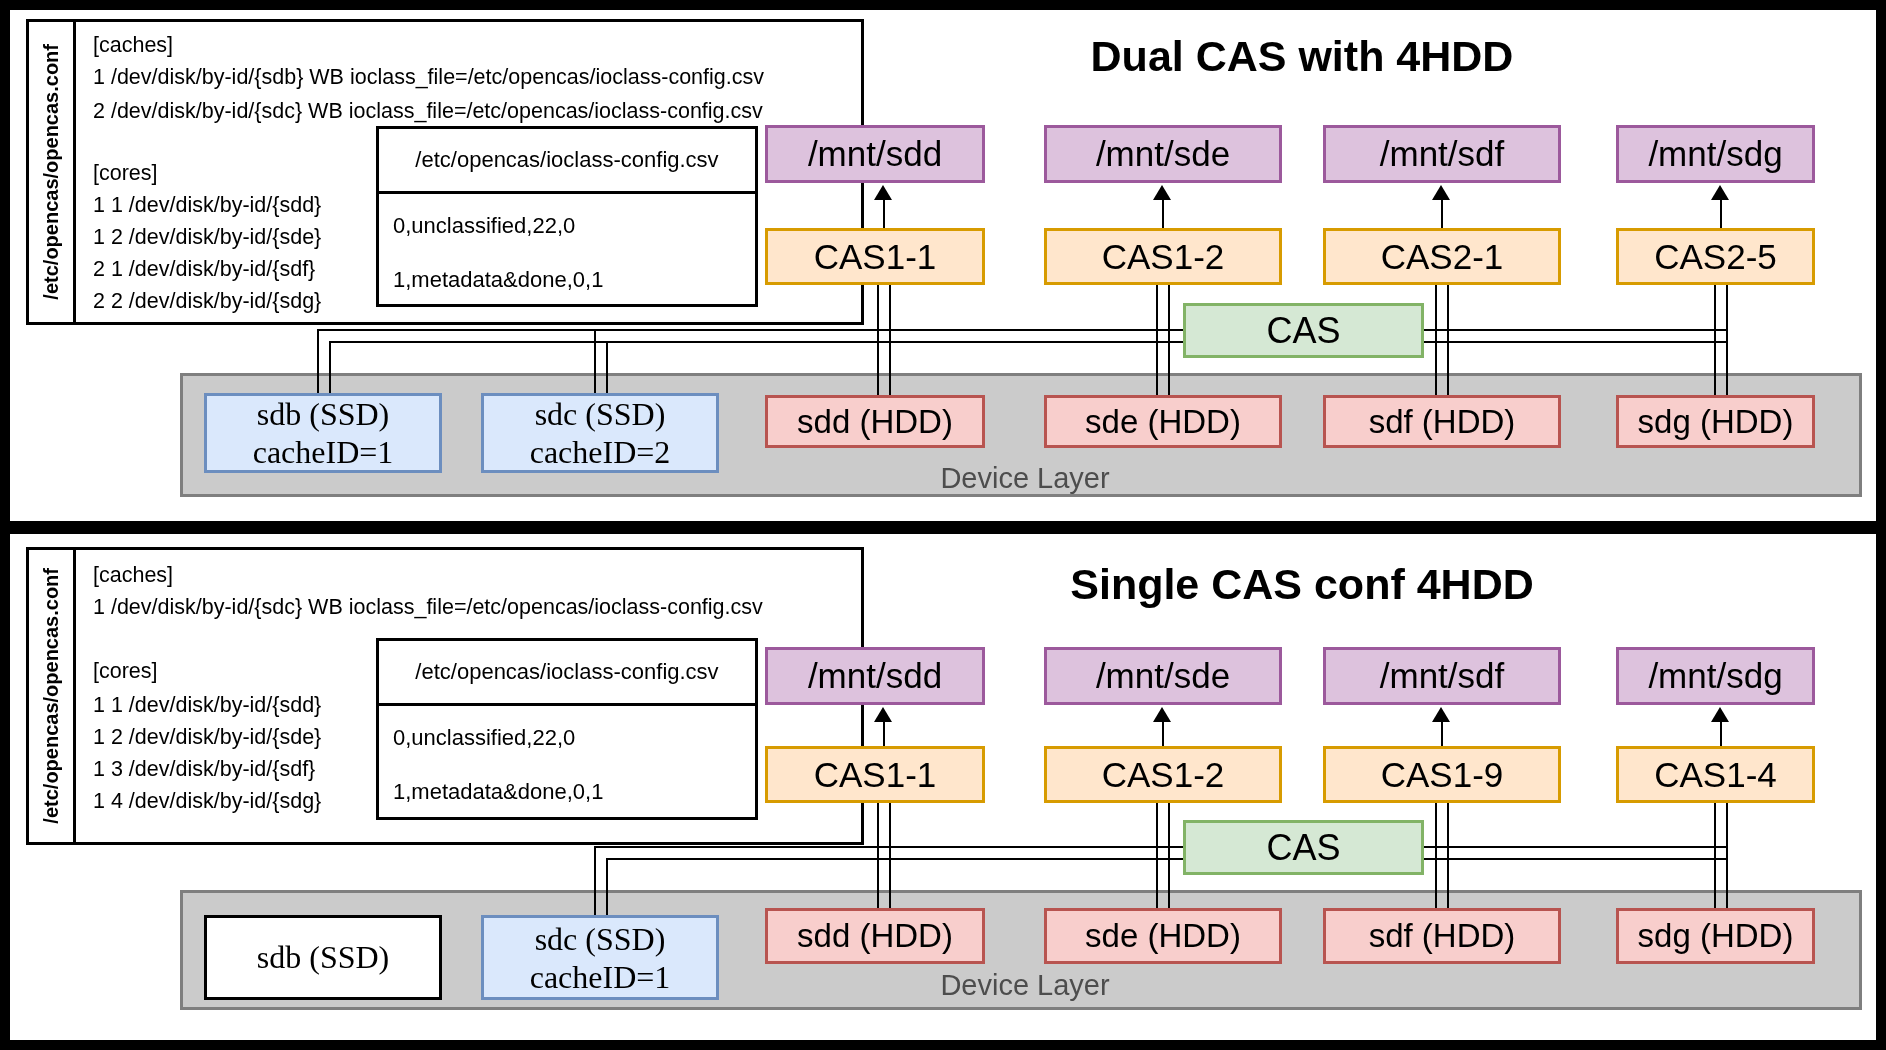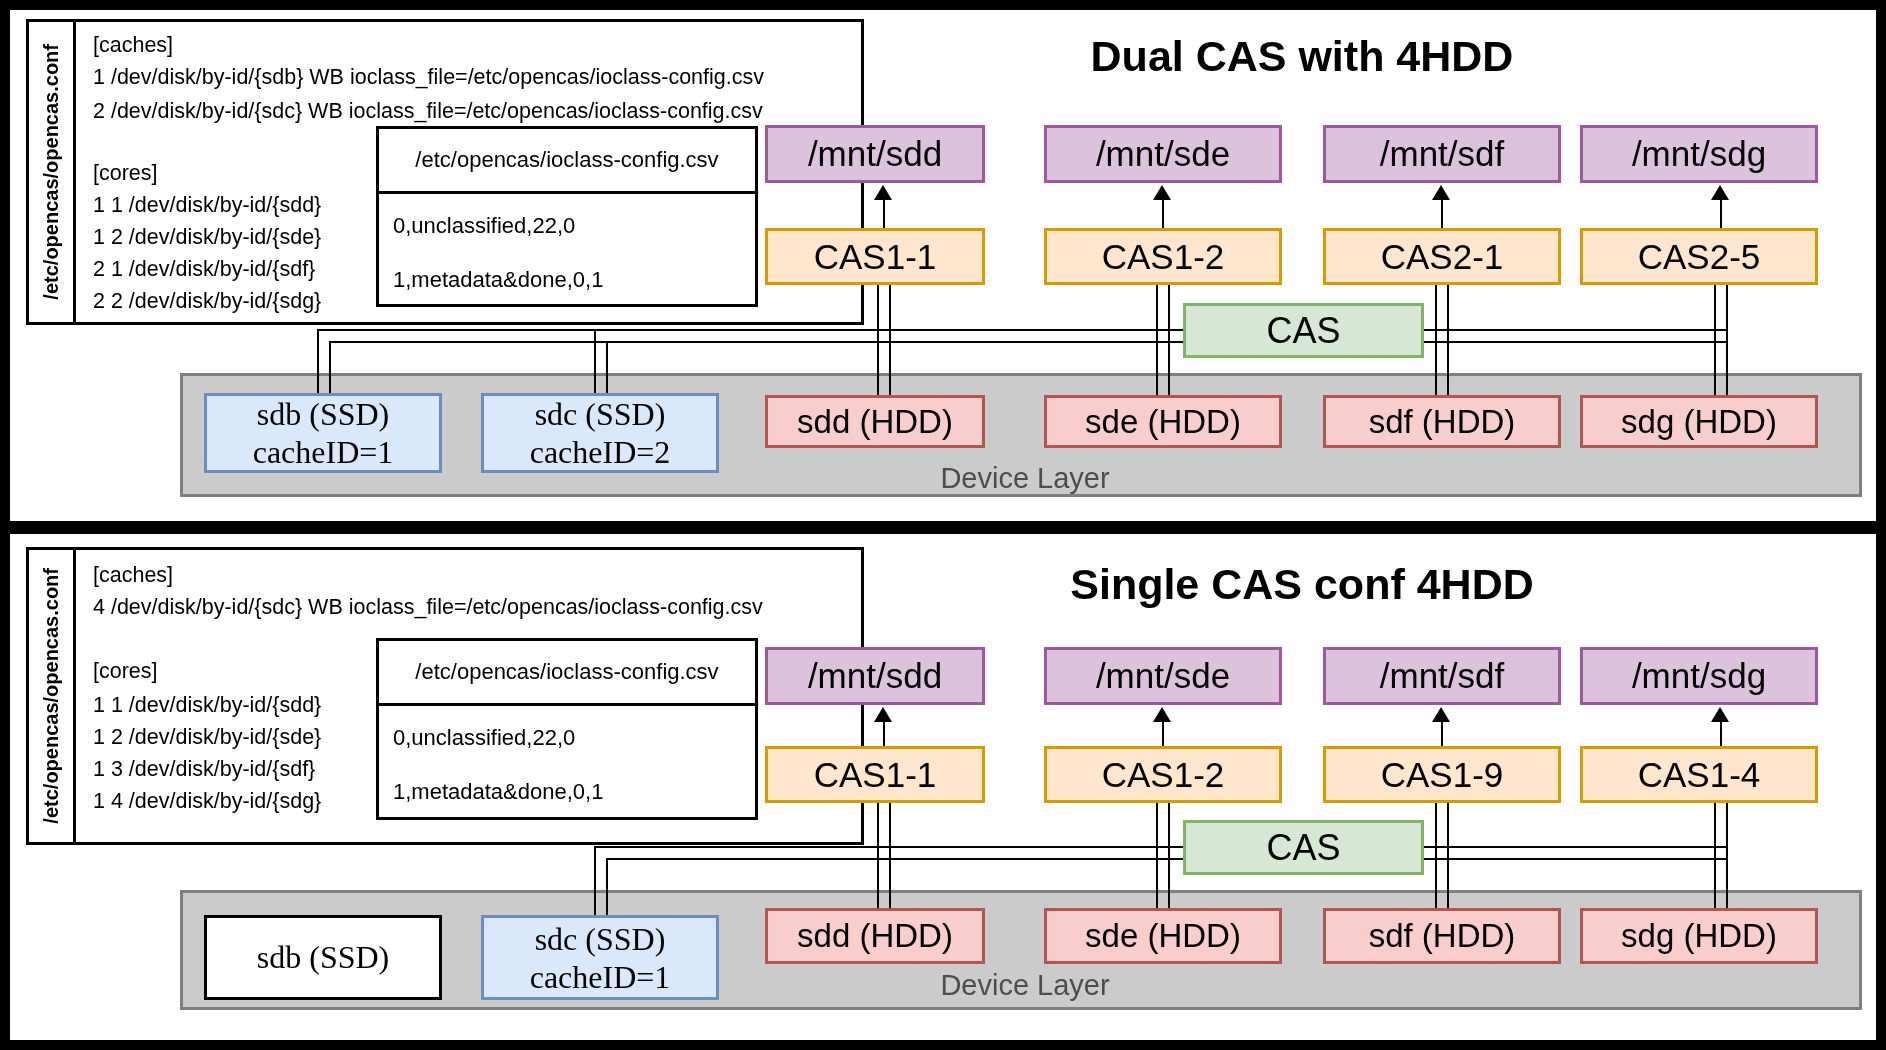--- a/index.html
+++ b/index.html
@@ -33,21 +33,21 @@
   .plain{background:#fff;border:3px solid #000;font-family:"Liberation Serif",serif;font-size:32px;}
   .devlayer{background:var(--layer-fill);border:3px solid var(--layer-border);z-index:2;}
   .devlabel{width:290px;height:34px;display:flex;align-items:center;justify-content:center;
             color:var(--layer-label);font-size:29px;z-index:4;white-space:nowrap;}
   
   .hl{height:2px;background:var(--line);z-index:3;}
   .vl{width:2px;background:var(--line);z-index:3;}
   .ahead{width:0;height:0;border-left:9px solid transparent;border-right:9px solid transparent;
          border-bottom:15px solid var(--line);z-index:3;}
   
-  .col1{left:765px;width:220px}.col2{left:1044px;width:238px}.col3{left:1323px;width:238px}.col4{left:1580px;width:238px}
+  .col1{left:765px;width:220px}.col2{left:1044px;width:238px}.col3{left:1323px;width:238px}.col4{left:1616px;width:199px}
   
   .rmt{top:125px;height:58px}.rct{top:228px;height:57px}.rht{top:395px;height:53px}
   
   .rmb{top:647px;height:58px}.rcb{top:746px;height:57px}.rhb{top:908px;height:56px}
 </style>
 </head>
 <body>
 
 <div id="stage">
 
@@ -135,21 +135,21 @@
   </section>
 
   <section>
     <div class="abs ptitle" style="left:902px;top:554px">Single CAS conf 4HDD</div>
 
     <div class="abs confbox" style="left:26px;top:547px;width:838px;height:298px">
       <div class="confstrip">
         <span>/etc/opencas/opencas.conf</span>
       </div>
       <div class="confline" style="top:13px">[caches]</div>
-      <div class="confline" style="top:45px">4 /dev/disk/by-id/{sdc} WB ioclass_file=/etc/opencas/ioclass-config.csv</div>
+      <div class="confline" style="top:45px">1 /dev/disk/by-id/{sdc} WB ioclass_file=/etc/opencas/ioclass-config.csv</div>
       <div class="confline" style="top:109px">[cores]</div>
       <div class="confline" style="top:143px">1 1 /dev/disk/by-id/{sdd}</div>
       <div class="confline" style="top:175px">1 2 /dev/disk/by-id/{sde}</div>
       <div class="confline" style="top:207px">1 3 /dev/disk/by-id/{sdf}</div>
       <div class="confline" style="top:239px">1 4 /dev/disk/by-id/{sdg}</div>
     </div>
 
     <div class="abs iobox" style="left:376px;top:638px;width:382px;height:182px">
       <div class="iotitle">/etc/opencas/ioclass-config.csv</div>
       <div class="iorow" style="top:84px">0,unclassified,22,0</div>

